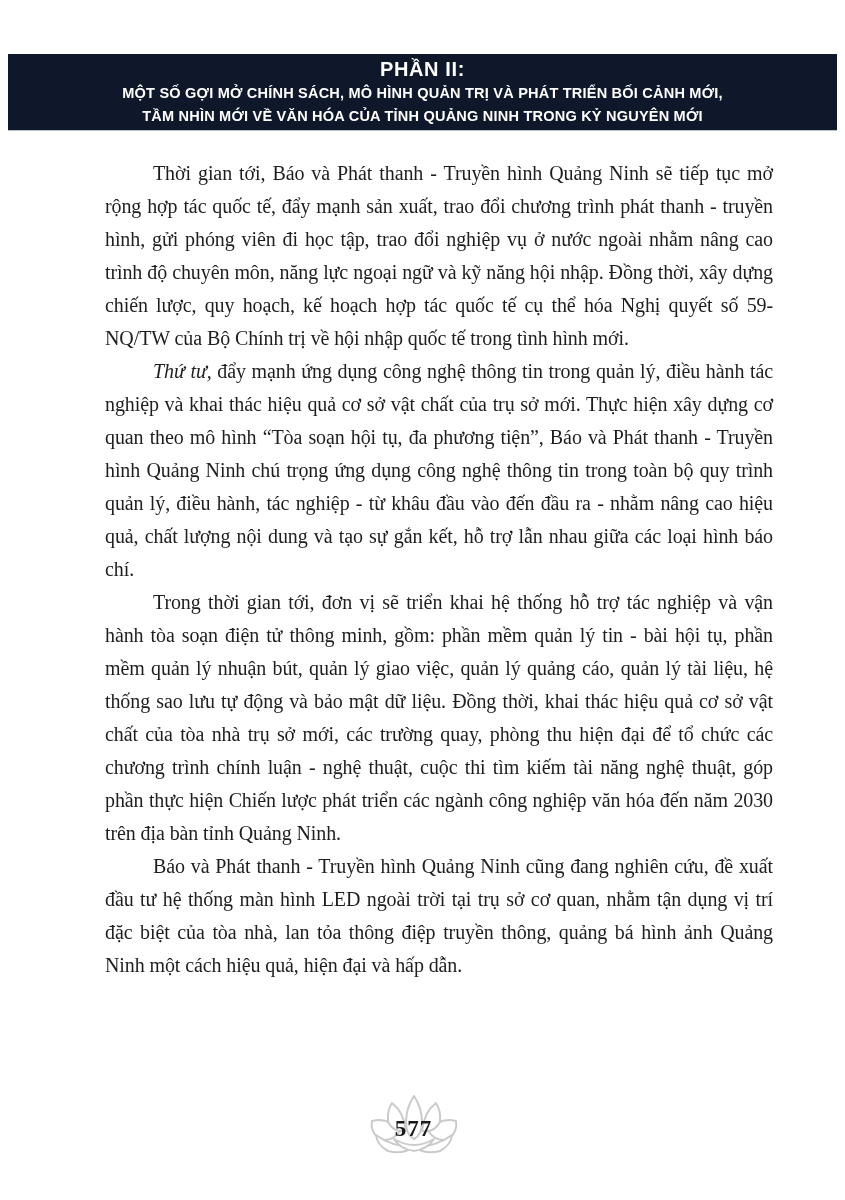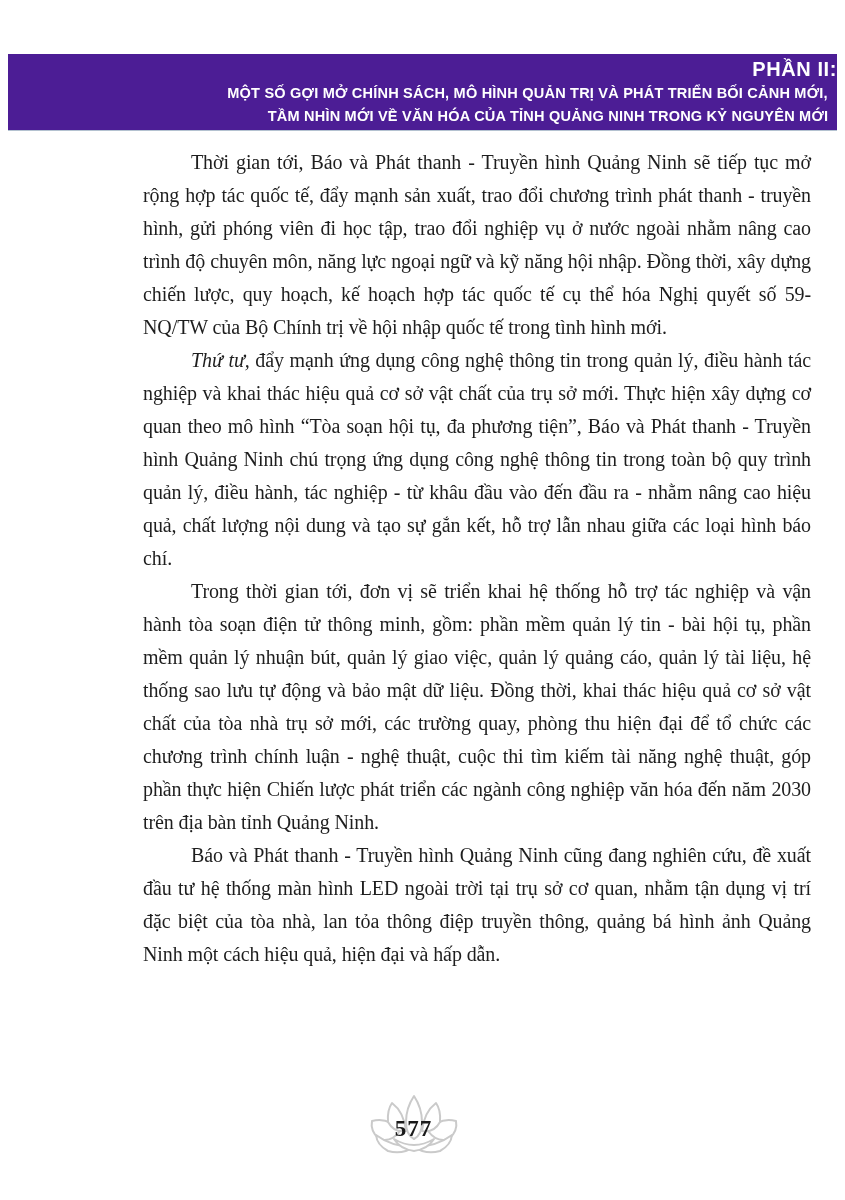--- a/index.html
+++ b/index.html
@@ -40,24 +40,23 @@
   .banner-sub {
     font-size: 15px;
     font-weight: bold;
     letter-spacing: 0.2px;
     line-height: 20px;
     transform: scaleX(0.97);
   }
   .body-text {
     position: absolute;
     left: 105px;
-    top: 146px;
+    top: 157px;
     width: 668px;
     color: #1e1e1e;
-    margin-left: 38px;
   }
   .para {
     margin: 0;
     font-size: 20px;
     line-height: 33px;
     text-align: justify;
     text-indent: 48px;
     letter-spacing: -0.1px;
   }
   .para em {
@@ -87,21 +86,21 @@
     font-size: 23px;
     color: #1a1a1a;
     letter-spacing: 1px;
   }
 </style>
 </head>
 <body>
 
 <div class="page">
 
-  <header class="banner" id="banner" style="background: #4c1d95; color: rgb(255, 255, 255); align-items: flex-end;">
+  <header class="banner" id="banner" style="background: #0f172a; color: rgb(255, 255, 255);">
     <div class="banner-title">PHẦN II:</div>
     <div class="banner-sub">MỘT SỐ GỢI MỞ CHÍNH SÁCH, MÔ HÌNH QUẢN TRỊ VÀ PHÁT TRIỂN BỐI CẢNH MỚI,</div>
     <div class="banner-sub">TẦM NHÌN MỚI VỀ VĂN HÓA CỦA TỈNH QUẢNG NINH TRONG KỶ NGUYÊN MỚI</div>
   </header>
 
   <main class="body-text" id="paragraphs" style="color: rgb(30, 30, 30);">
       <p class="para">Thời gian tới, Báo và Phát thanh - Truyền hình Quảng Ninh sẽ tiếp tục mở rộng hợp tác quốc tế, đẩy mạnh sản xuất, trao đổi chương trình phát thanh - truyền hình, gửi phóng viên đi học tập, trao đổi nghiệp vụ ở nước ngoài nhằm nâng cao trình độ chuyên môn, năng lực ngoại ngữ và kỹ năng hội nhập. Đồng thời, xây dựng chiến lược, quy hoạch, kế hoạch hợp tác quốc tế cụ thể hóa Nghị quyết số 59-NQ/TW của Bộ Chính trị về hội nhập quốc tế trong tình hình mới.</p>
       <p class="para"><em>Thứ tư,</em> đẩy mạnh ứng dụng công nghệ thông tin trong quản lý, điều hành tác nghiệp và khai thác hiệu quả cơ sở vật chất của trụ sở mới. Thực hiện xây dựng cơ quan theo mô hình “Tòa soạn hội tụ, đa phương tiện”, Báo và Phát thanh - Truyền hình Quảng Ninh chú trọng ứng dụng công nghệ thông tin trong toàn bộ quy trình quản lý, điều hành, tác nghiệp - từ khâu đầu vào đến đầu ra - nhằm nâng cao hiệu quả, chất lượng nội dung và tạo sự gắn kết, hỗ trợ lẫn nhau giữa các loại hình báo chí.</p>
       <p class="para">Trong thời gian tới, đơn vị sẽ triển khai hệ thống hỗ trợ tác nghiệp và vận hành tòa soạn điện tử thông minh, gồm: phần mềm quản lý tin - bài hội tụ, phần mềm quản lý nhuận bút, quản lý giao việc, quản lý quảng cáo, quản lý tài liệu, hệ thống sao lưu tự động và bảo mật dữ liệu. Đồng thời, khai thác hiệu quả cơ sở vật chất của tòa nhà trụ sở mới, các trường quay, phòng thu hiện đại để tổ chức các chương trình chính luận - nghệ thuật, cuộc thi tìm kiếm tài năng nghệ thuật, góp phần thực hiện Chiến lược phát triển các ngành công nghiệp văn hóa đến năm 2030 trên địa bàn tỉnh Quảng Ninh.</p>
       <p class="para">Báo và Phát thanh - Truyền hình Quảng Ninh cũng đang nghiên cứu, đề xuất đầu tư hệ thống màn hình LED ngoài trời tại trụ sở cơ quan, nhằm tận dụng vị trí đặc biệt của tòa nhà, lan tỏa thông điệp truyền thông, quảng bá hình ảnh Quảng Ninh một cách hiệu quả, hiện đại và hấp dẫn.</p>

